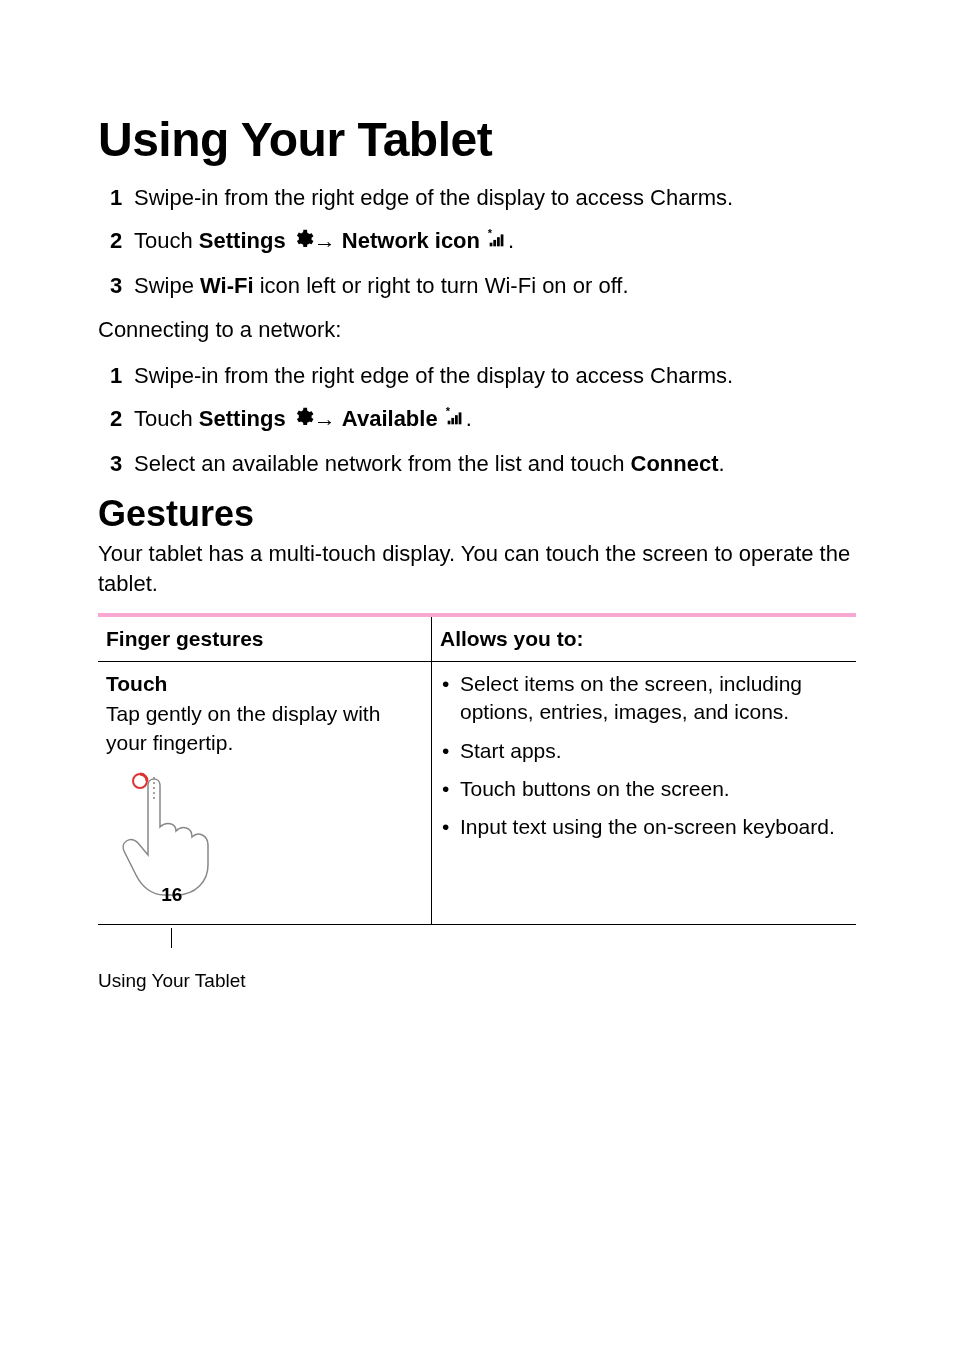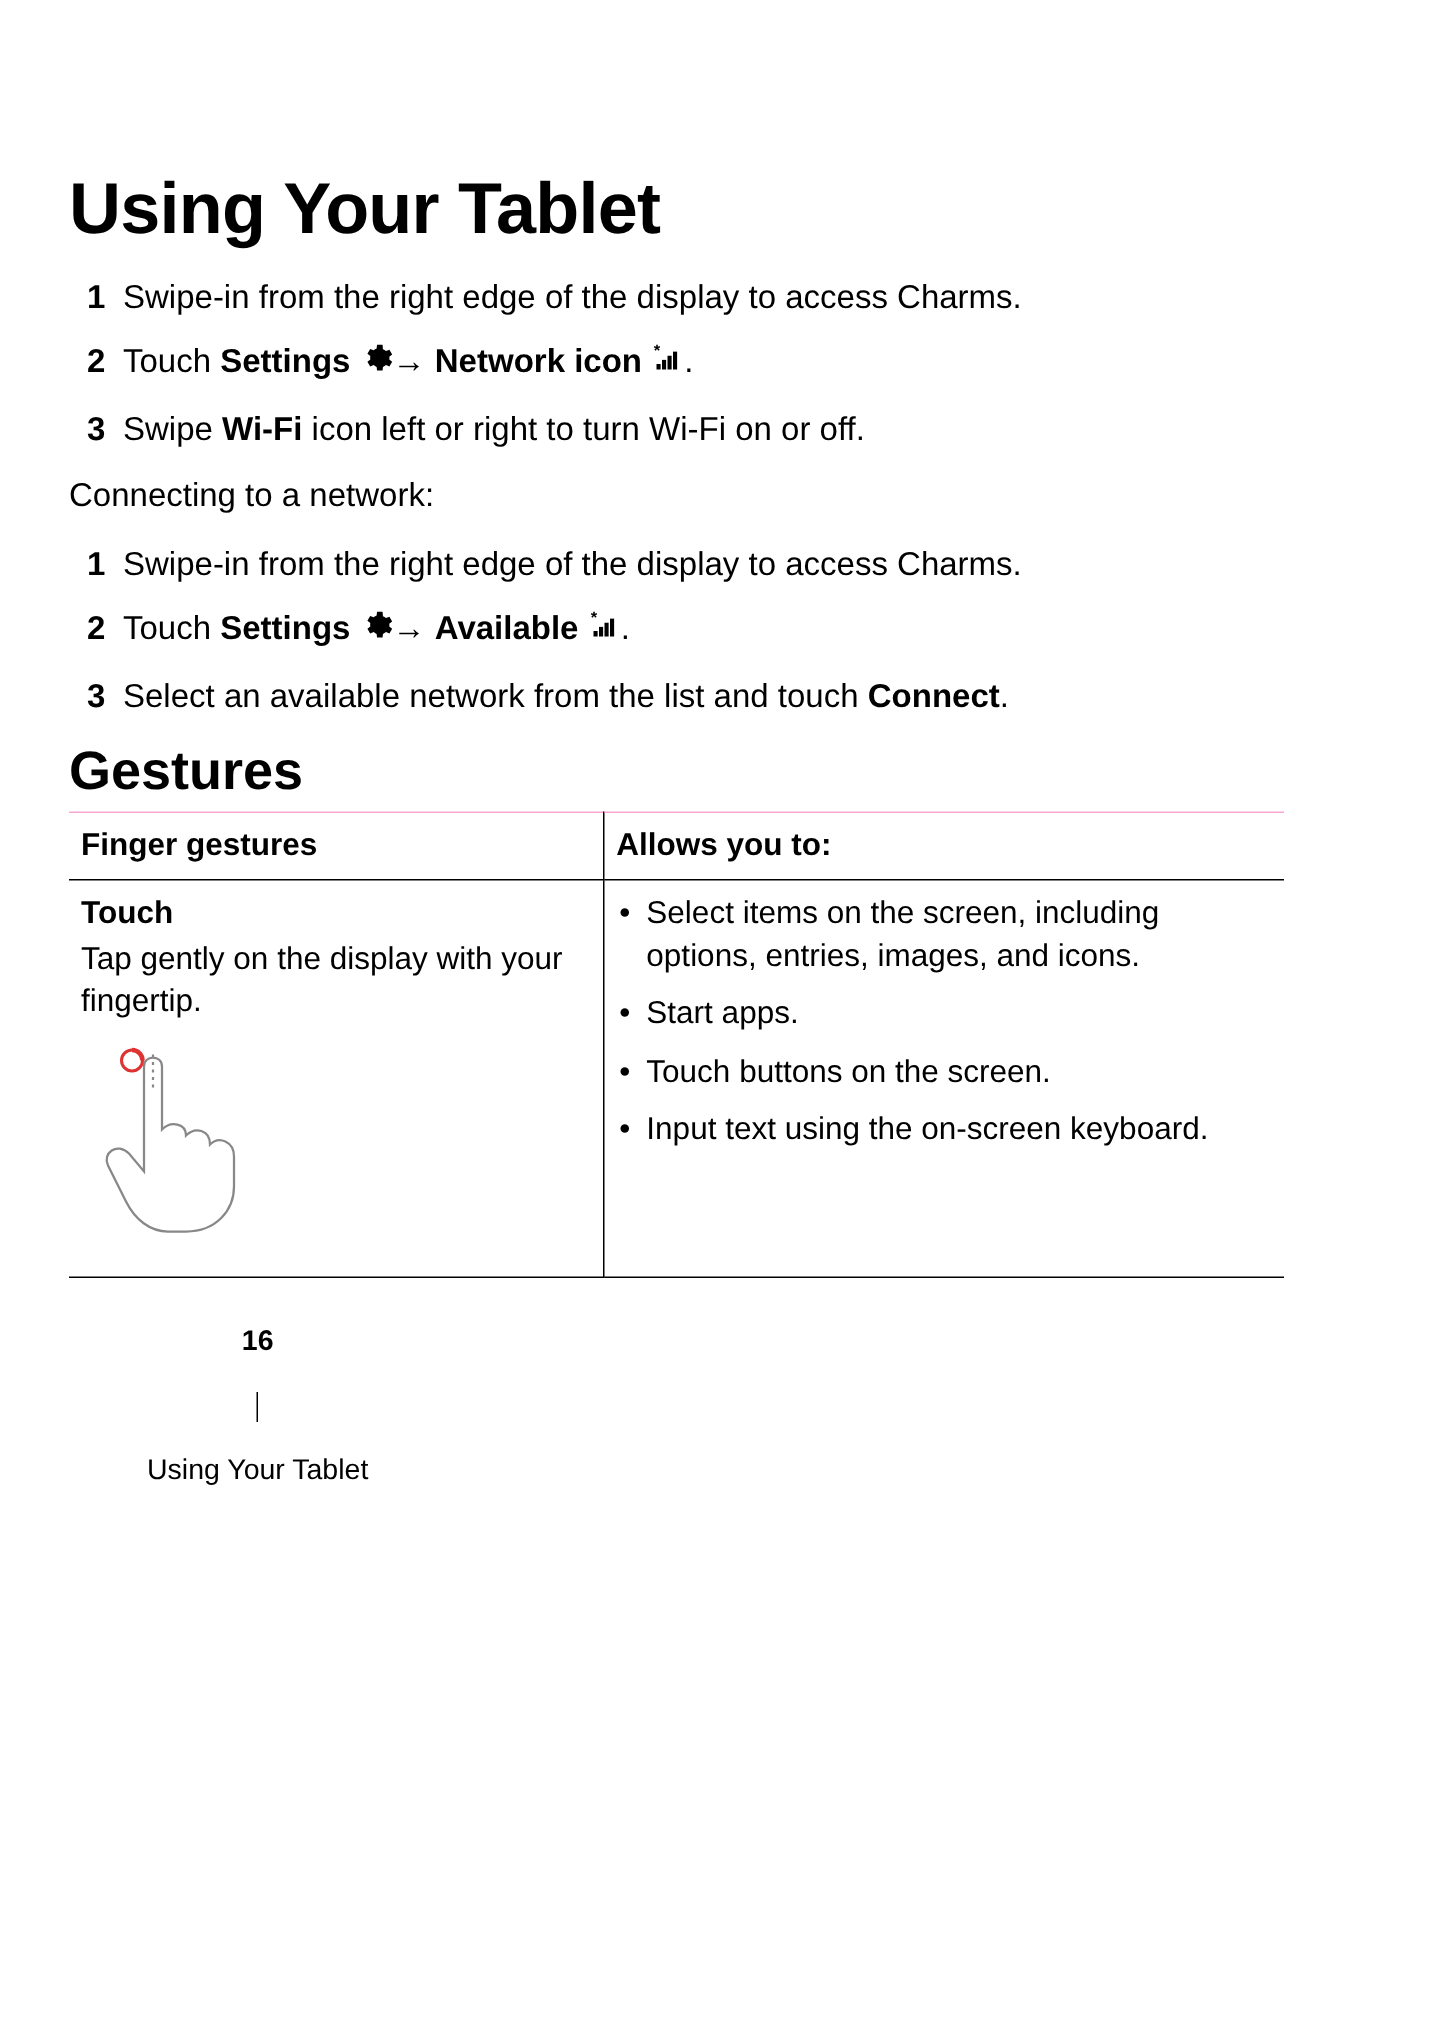--- a/index.html
+++ b/index.html
@@ -9,21 +9,21 @@
     width: 954px;
     height: 1354px;
     font-family: "Segoe UI", "Helvetica Neue", Arial, sans-serif;
     color: #000;
     background: #fff;
   }
   .page {
     box-sizing: border-box;
     width: 954px;
     height: 1076px;
-    padding: 112px 98px 0 46px;
+    padding: 112px 98px 0 98px;
     position: relative;
   }
   h1 {
     font-size: 48px;
     font-weight: 700;
     margin: 0 0 8px 0;
     letter-spacing: -0.5px;
   }
   h2 {
     font-size: 36px;
@@ -73,21 +73,21 @@
   table.gestures {
     width: 100%;
     border-collapse: collapse;
     margin-top: 6px;
   }
   table.gestures th {
     text-align: left;
     font-size: 21px;
     font-weight: 700;
     padding: 10px 8px;
-    border-top: 1px solid #f9a8d4;
+    border-top: 4px solid #f9a8d4;
     border-bottom: 1px solid #000;
     margin-top: 35px;
   }
   table.gestures th:first-child,
   table.gestures td:first-child {
     width: 44%;
     border-right: 1px solid #000;
   }
   table.gestures td {
     vertical-align: top;
@@ -190,20 +190,21 @@
             </g>
           </svg></span><span>.</span>
     </li>
     <li>
       <span>Select an available network from the list and touch </span><span class="b">Connect</span><span>.</span>
     </li>
   </ol>
 
   <h2 style="margin-top:6px;">Gestures</h2>
 
+  <p class="body-text">Your tablet has a multi-touch display. You can touch the screen to operate the tablet.</p>
 
   <table class="gestures">
     <thead>
       <tr>
         <th>Finger gestures</th>
         <th>Allows you to:</th>
       </tr>
     </thead>
     <tbody>
       <tr>

